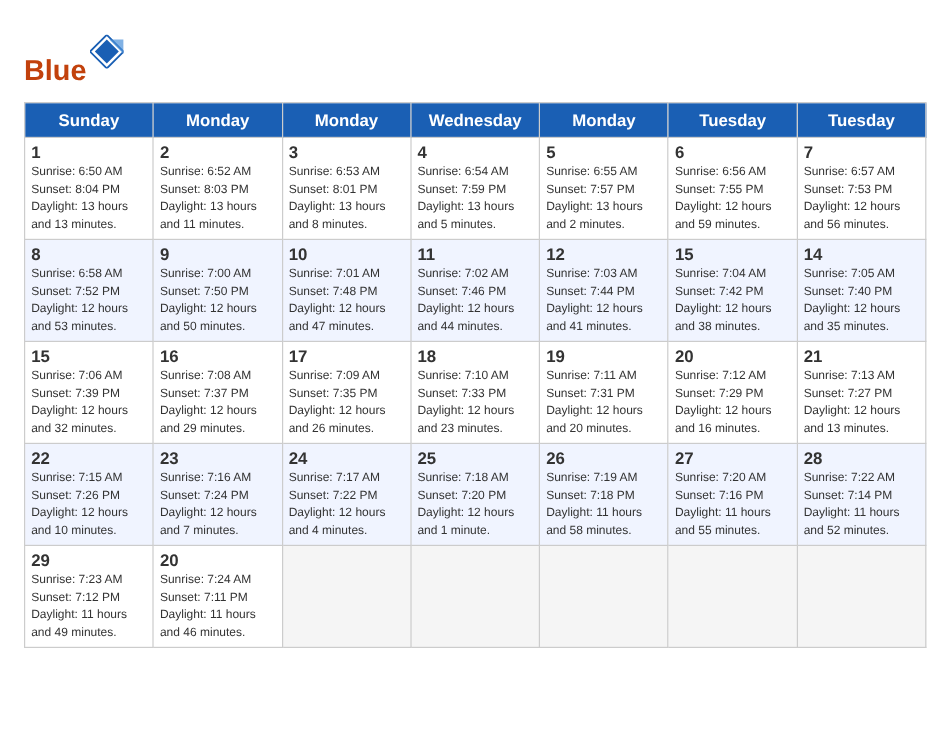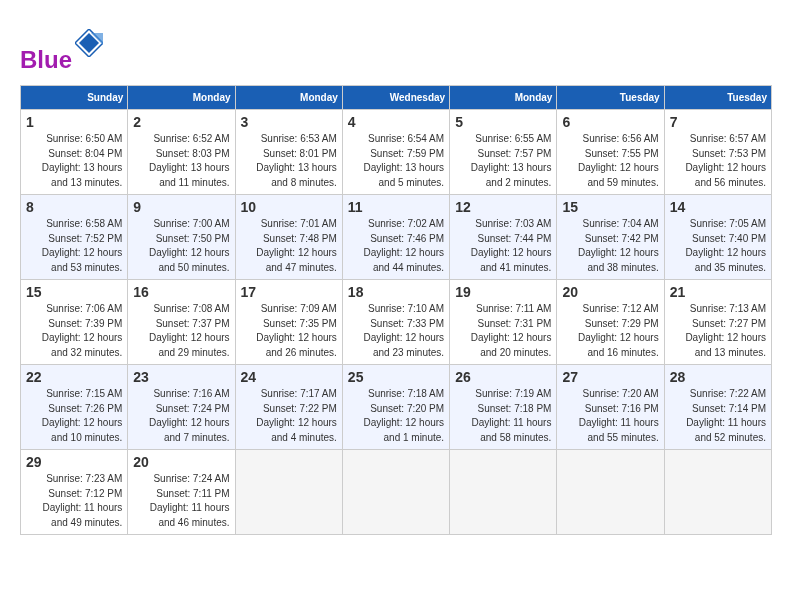--- a/index.html
+++ b/index.html
@@ -32,24 +32,24 @@
       font-size: 16px;
       color: #555;
     }
     table {
       width: 100%;
       border-collapse: collapse;
     }
     th {
       background-color: #1a5fb4;
       color: #fff;
-      font-size: 10px;
+      font-size: 14px;
       font-weight: bold;
       padding: 6px 4px;
-      text-align: right;
+      text-align: center;
       border: 1px solid #ccc;
     }
     td {
       vertical-align: top;
       border: 1px solid #ccc;
       padding: 4px 5px;
       font-size: 10.5px;
       color: #333;
       height: 85px;
       width: calc(100% / 7);
@@ -60,37 +60,36 @@
     .day-num {
       font-size: 14px;
       font-weight: bold;
       display: block;
       margin-bottom: 2px;
     }
     .day-info {
       font-size: 10px;
       line-height: 1.45;
       color: #333;
-      text-align: right;
     }
     tr:nth-child(odd) td:not(.empty) {
       background: #ffffff;
     }
     tr:nth-child(even) td:not(.empty) {
       background: #f0f4ff;
     }
   </style>
 </head>
 <body>
 
 <div class="header">
   <div class="logo">
     <div style="font-size:22px;font-weight:bold;color:#333;line-height:1.2;">
       <br>
-      <span style="color:#a21caf;font-size:24px;">Blue</span>
+      <span style="color:#c2410c;font-size:24px;">Blue</span>
     </div>
     <svg width="28" height="28" viewBox="0 0 28 28" style="margin-left:3px;margin-top:-10px;">
       <path d="M14 4 L24 14 L14 24 L4 14 Z" fill="#1a5fb4"></path>
       <path d="M14 0 L28 14 L14 28 L0 14 Z" fill="none" stroke="#1a5fb4" stroke-width="1.5"></path>
       <polygon points="16,4 28,4 28,16" fill="#4a90d9" opacity="0.7"></polygon>
     </svg>
   </div>
   <div class="title-block">
     <div class="month-title"></div>
     <div class="location"></div>

